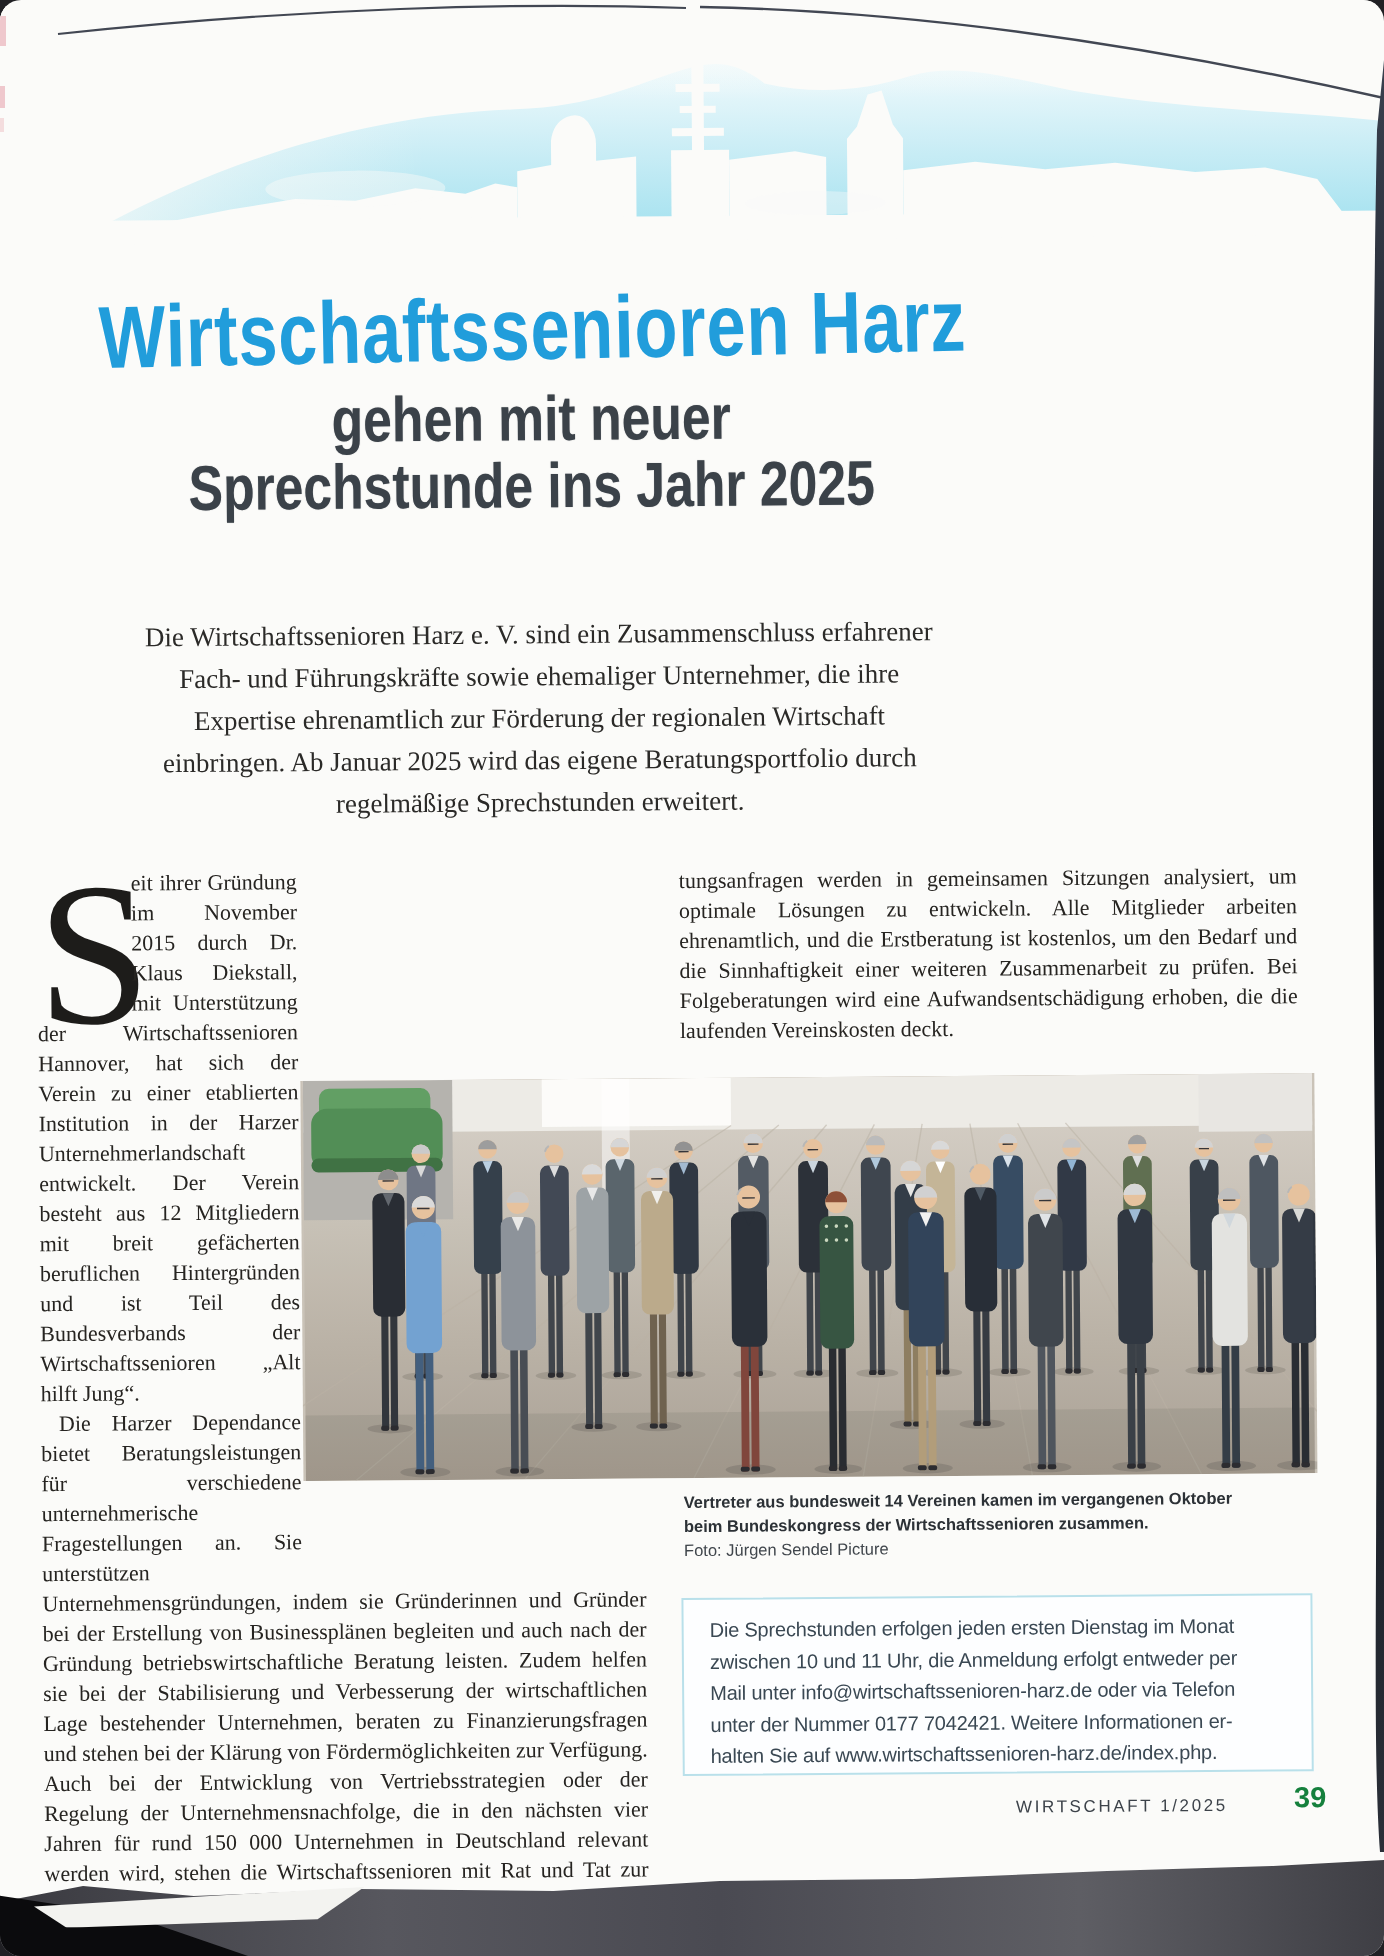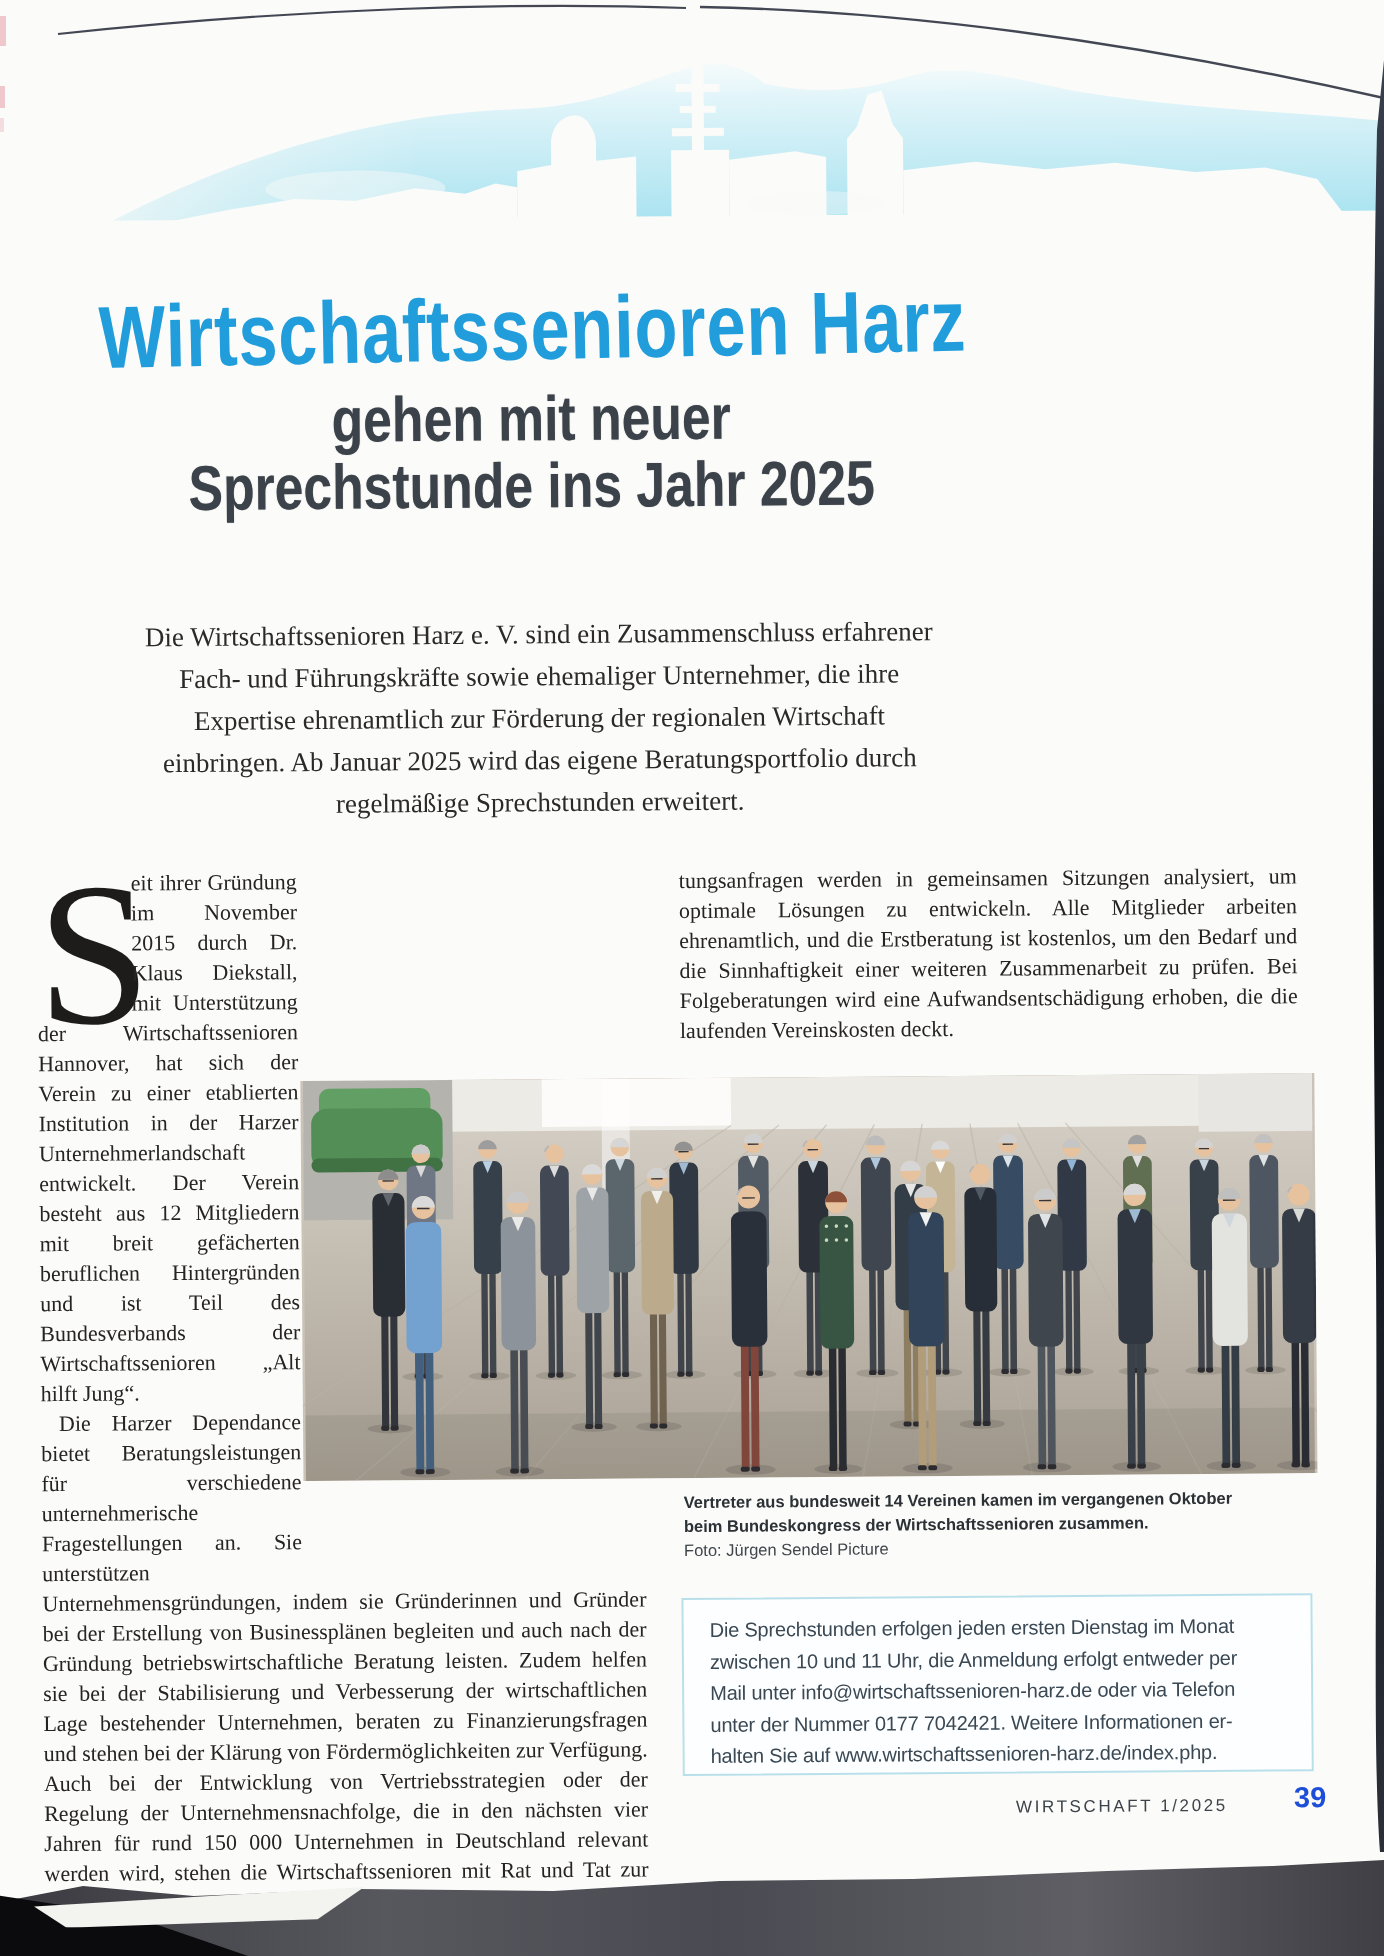--- a/index.html
+++ b/index.html
@@ -1,17 +1,17 @@
 <!DOCTYPE html>
 <html lang="de"><head>
 <meta charset="utf-8">
 <style>
   html,body{margin:0;padding:0;background:#202024;}
   .page{position:relative;width:1384px;height:1956px;background:#fbfbf9;overflow:hidden;
-        font-family:"Liberation Sans",sans-serif;}
+        font-family:"Liberation Sans",sans-serif;border-radius:21px;}
   .content{position:absolute;inset:0;transform:rotate(-0.45deg);transform-origin:50% 40%;}
   .abs{position:absolute;}
 
   
   .skyline{left:0;top:0;width:1384px;height:240px;}
 
   
   .h-blue{left:-6px;top:284px;width:1084px;text-align:center;
           font-weight:700;font-size:88px;line-height:1;color:#219ddb;
           transform:rotate(-0.7deg) scaleX(0.80);letter-spacing:1px;white-space:nowrap;}
@@ -48,21 +48,21 @@
   .caption .credit{font-weight:400;color:#40464c;}
 
   
   .infobox{left:675px;top:1598px;width:631px;height:178px;box-sizing:border-box;
            border:2px solid #b9e0ea;background:#fdfeff;padding:15px 8px 0 26px;}
   .infobox div{white-space:nowrap;font-size:20px;line-height:31.5px;
                letter-spacing:-0.2px;color:#3a4853;}
 
   
   .footer-mag{left:1008px;top:1800px;font-size:17px;letter-spacing:2.6px;color:#3d434a;}
-  .footer-page{left:1286px;top:1786px;font-size:29px;font-weight:700;color:#1d4ed8;}
+  .footer-page{left:1286px;top:1786px;font-size:29px;font-weight:700;color:#15803d;}
 
   
   .top-curve{left:0;top:0;width:1384px;height:130px;pointer-events:none;}
   .spine{right:0;top:0;width:20px;height:1956px;}
   .desk{left:0;top:1856px;width:1384px;height:100px;
         background:linear-gradient(90deg,#3a3a40,#57575e 28%,#4a4a52 52%,#5e5e64 78%,#3f3f45),
                    radial-gradient(circle at 30% 60%,#6a6a70 0 8px,transparent 9px);
         clip-path:polygon(0 46%,6% 30%,14% 40%,26% 33%,40% 35%,52% 25%,66% 23%,80% 15%,92% 10%,100% 4%,100% 100%,0 100%);}
   .desk-dark-left{left:0;top:1886px;width:310px;height:70px;background:#0b0b0d;
         clip-path:polygon(0 14%,42% 42%,80% 100%,0 100%);}

